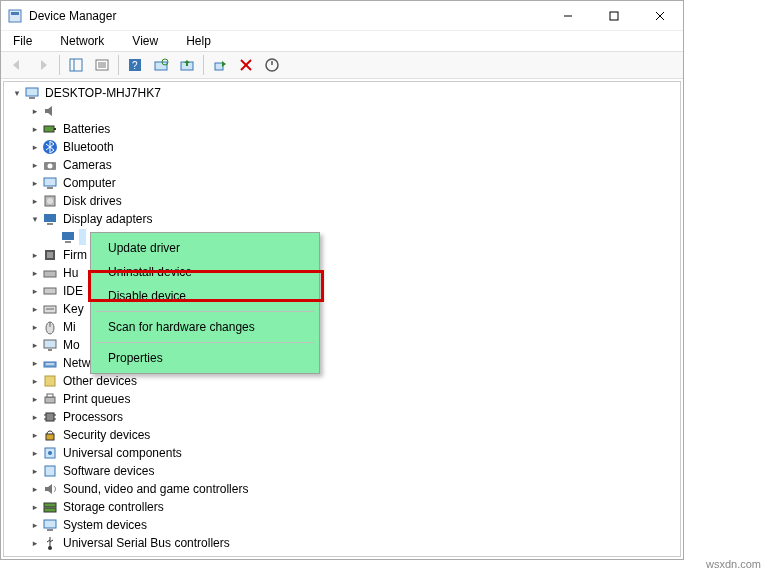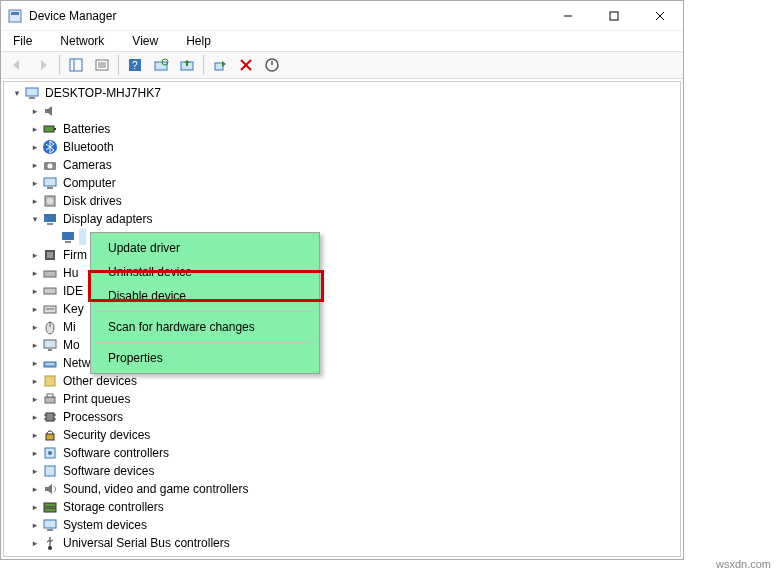--- a/index.html
+++ b/index.html
@@ -113,21 +113,21 @@
   .highlight-box {
     position: absolute;
     border: 3px solid #d30000;
     left: 88px; top: 270px;
     width: 236px; height: 32px;
     z-index: 60;
     pointer-events: none;
   }
   .watermark {
     position: absolute;
-    right: 10px; bottom: 2px;
+    right: 20px; bottom: 2px;
     font-size: 11px; color: #888;
   }
   
   .tree-pane::-webkit-scrollbar { width: 16px; }
   .tree-pane::-webkit-scrollbar-track { background: #f0f0f0; }
   .tree-pane::-webkit-scrollbar-thumb { background: #c2c2c2; }
 </style>
 </head>
 <body>
 
@@ -478,21 +478,21 @@
               </li>
             <li>
                 <div class="node">
                   <span class="expander">▸</span>
                   <span class="nicon">
                     <svg width="16" height="16">
                       <rect x="3" y="3" width="10" height="10" fill="#cde5f7" stroke="#3a76b5"></rect>
                       <circle cx="8" cy="8" r="2" fill="#3a76b5"></circle>
                     </svg>
                   </span>
-                  <span class="label">Software controllers</span>
+                  <span class="label">Universal components</span>
                 </div>
               </li>
             <li>
                 <div class="node">
                   <span class="expander">▸</span>
                   <span class="nicon">
                     <svg width="16" height="16">
                       <rect x="3" y="3" width="10" height="10" fill="#cde5f7" stroke="#3a76b5"></rect>
                     </svg>
                   </span>

